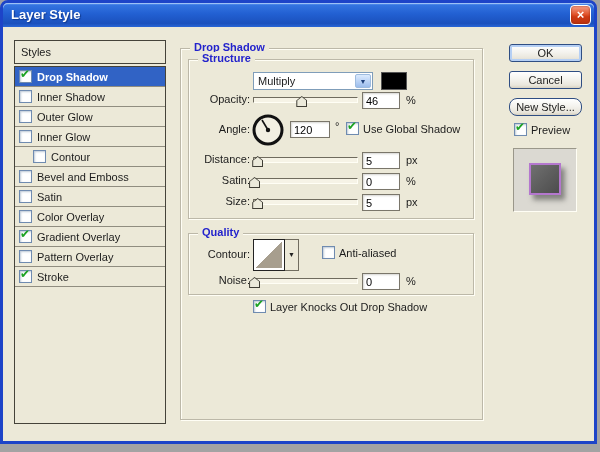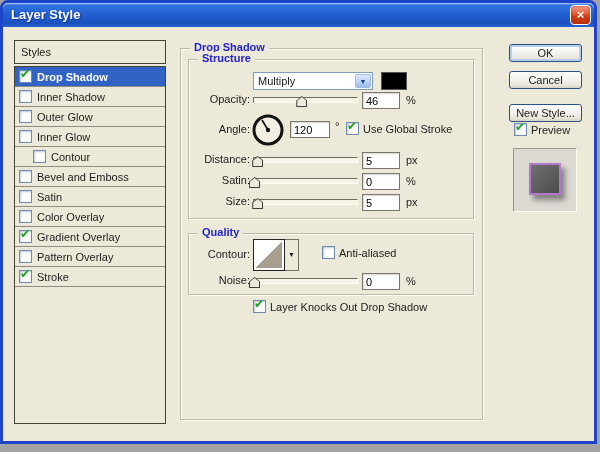--- a/index.html
+++ b/index.html
@@ -183,21 +183,21 @@
       <svg class="dial" viewBox="0 0 34 34">
         <circle cx="17" cy="17" r="14" fill="#f2efe2" stroke="#111" stroke-width="3"></circle>
         <line x1="17" y1="17" x2="11" y2="7" stroke="#111" stroke-width="1.6"></line>
         <circle cx="17" cy="17" r="2.2" fill="#111"></circle>
       </svg>
       <input class="vbox" style="left: 287px; top: 94px; width: 40px;" value="120">
       <span class="unit" style="left:332px; top:93px;">°</span>
       <span class="xcb abs" style="left:343px; top:95px;">
           <span class="mk">✔</span>
         </span>
-      <span class="unit" style="left:360px; top:96px;">Use Global Stroke</span>
+      <span class="unit" style="left:360px; top:96px;">Use Global Shadow</span>
 
       <span class="rl" style="left:127px; top:126px;">Distance:</span>
       <div class="slider" style="left:250px; top:125px;">
         <div class="strack"></div>
         <div class="sthumb" style="left: calc(4% - 5px);"></div>
       </div>
       <input class="vbox" style="left: 359px; top: 125px;" value="5">
       <span class="unit" style="left:403px; top:127px;">px</span>
 
       <span class="rl" style="left:127px; top:147px;">Satin:</span>
@@ -234,21 +234,21 @@
       <input class="vbox" style="left: 359px; top: 246px;" value="0">
       <span class="unit" style="left:403px; top:248px;">%</span>
 
       <span class="xcb abs" style="left:250px; top:273px;">
           <span class="mk">✔</span>
         </span>
       <span class="unit" style="left:267px; top:274px;">Layer Knocks Out Drop Shadow</span>
 
       <div class="btn default" style="top:17px;">OK</div>
       <div class="btn" style="top:44px;">Cancel</div>
-      <div class="btn" style="top:77px;">New Style...</div>
+      <div class="btn" style="top:71px;border-radius:8px;">New Style...</div>
 
       <span class="xcb abs" style="left:511px; top:96px;">
           <span class="mk">✔</span>
         </span>
       <span class="unit" style="left:528px; top:97px;">Preview</span>
 
       <div class="pbox">
         <div class="psq"></div>
       </div>
 

